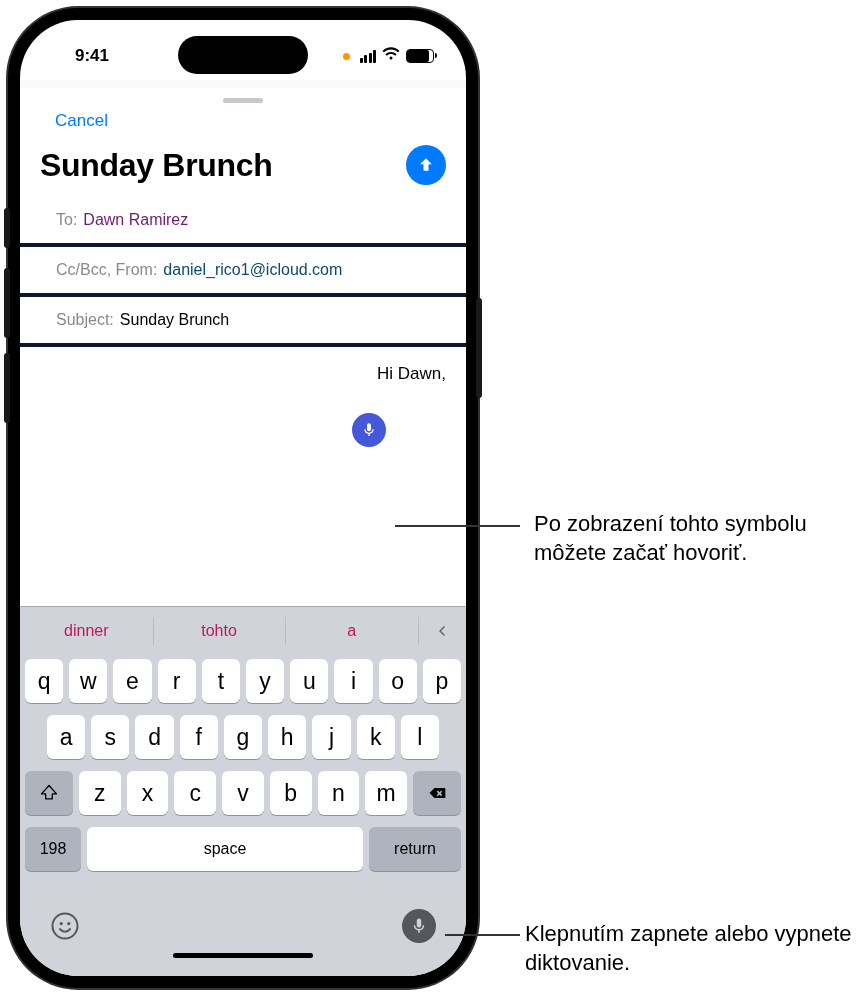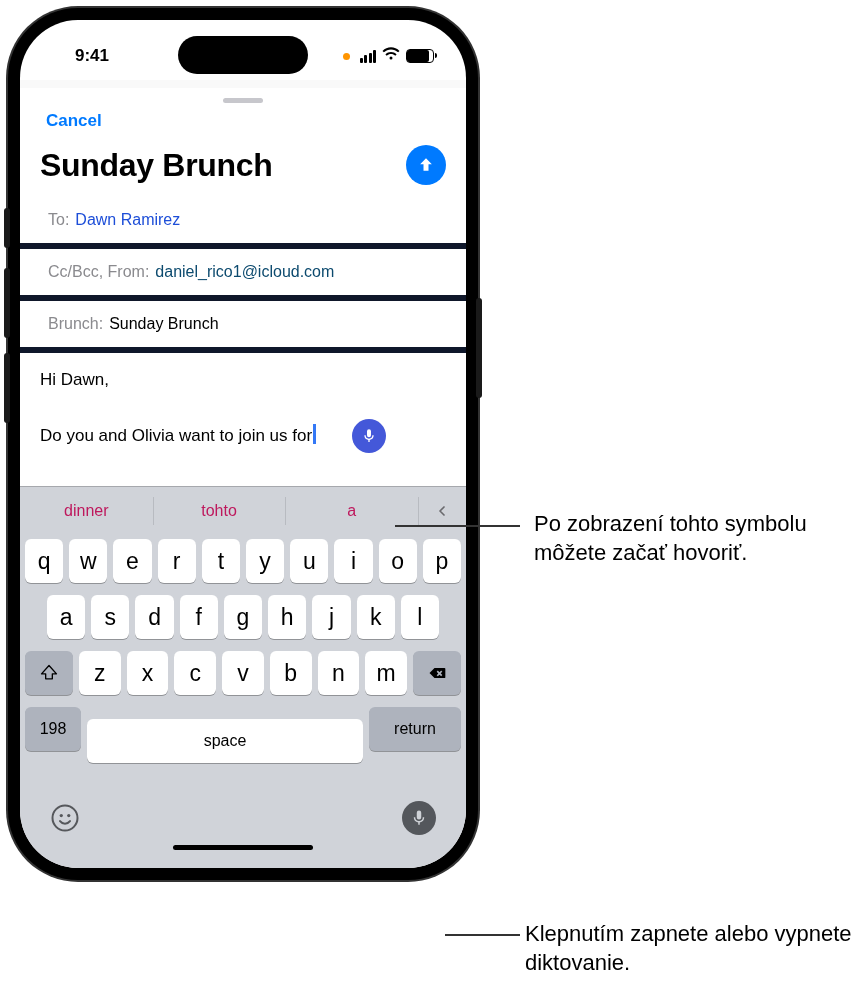--- a/index.html
+++ b/index.html
@@ -8,21 +8,21 @@
     background: #fff;
     width: 857px;
     height: 1008px;
     position: relative;
   }
   .phone-frame {
     position: absolute;
     top: 8px;
     left: 8px;
     width: 470px;
-    height: 872px;
+    height: 980px;
     background: #000;
     border-radius: 70px;
     padding: 12px;
     box-shadow: 0 0 0 2px #333;
   }
   .phone-side-btn {
     position: absolute;
     background: #1a1a1a;
     border-radius: 3px;
   }
@@ -68,36 +68,36 @@
   .signal-bars span:nth-child(1){height:5px}.signal-bars span:nth-child(2){height:8px}.signal-bars span:nth-child(3){height:10px}.signal-bars span:nth-child(4){height:13px}
   .wifi-icon svg { width: 18px; height: 14px; }
   .battery { width: 28px; height: 14px; border: 1.5px solid #000; border-radius: 4px; position: relative; }
   .battery::after { content:''; position:absolute; right:-4px; top:3px; width:2.5px; height:5px; background:#000; border-radius:0 2px 2px 0; }
   .battery .fill { width: 85%; height: 100%; background: #000; border-radius: 2px; }
 
   .sheet-top { background: rgba(245,245,245,0.6); height: 8px; }
   .grabber-area { display:flex; justify-content:center; padding: 10px 0 6px; }
   .grabber { width: 40px; height: 5px; background: #c7c7cc; border-radius: 3px; }
 
-  .nav-row { display:flex; padding: 2px 26px 14px; font-weight: bold; }
+  .nav-row { display:flex; padding: 2px 35px 14px; }
   .cancel { color: #007aff; font-size: 17px; }
 
   .title-row { display:flex; align-items:center; justify-content:space-between; padding: 0 20px 12px; }
   .title { font-size: 32px; font-weight: 700; letter-spacing: -0.3px; }
   .send-btn { width: 40px; height: 40px; background: #007aff; border-radius: 50%; display:flex; align-items:center; justify-content:center; }
   .send-btn svg { width: 20px; height: 20px; fill: #fff; }
 
-  .field { border-bottom: 6px solid #0f172a; padding: 14px 28px; font-size: 16px; display:flex; gap:6px; }
+  .field { border-bottom: 4px solid #0f172a; padding: 14px 36px; font-size: 16px; display:flex; gap:6px; }
   .field .label { color: #8a8a8e; }
-  .field .recipient { color: #1d4ed8; }
+  .field .recipient { color: #701a75; }
   .field .value { color: #0c4a6e; }
   .field .subj-value { color: #000; }
 
   .body-area { flex:1; padding: 16px 20px; font-size: 17px; line-height: 1.35; position: relative; }
-  .body-line { margin-bottom: 32px; }
+  .body-line { margin-bottom: 12px; text-align: right; }
   .body-line2 { display:inline; }
   .cursor { display:inline-block; width:2.5px; height:20px; background:#3478f6; vertical-align:-3px; margin-left:1px; }
   .mic-bubble { position:absolute; width:34px; height:34px; border-radius:50%; background:#4458d9; display:flex; align-items:center; justify-content:center; }
   .mic-bubble svg { width:16px; height:16px; fill:#fff; }
 
   
   .keyboard { background: #d0d3d9; border-top: 0.5px solid rgba(0,0,0,0.2); padding-bottom: 8px; }
   .suggest-row { display:flex; align-items:stretch; height: 48px; }
   .suggest { flex:1; display:flex; align-items:center; justify-content:center; font-size:16px; color:#be185d; position:relative; }
   .suggest + .suggest::before { content:''; position:absolute; left:0; top:10px; bottom:10px; width:1px; background:#b8bbc1; }
@@ -105,21 +105,21 @@
   .collapse svg { width:16px; height:16px; }
   .key-rows { padding: 4px 5px 8px; }
   .key-row { display:flex; gap:6px; margin-bottom:12px; justify-content:center; }
   .key { background:#fff; border-radius:6px; height:44px; flex:1; display:flex; align-items:center; justify-content:center; font-size:23px; color:#000; box-shadow:0 1px 0 rgba(0,0,0,0.3); }
   .key.fn { background:#aeb3bd; font-size:16px; }
   .key.shift, .key.bksp { flex:0 0 48px; }
   .key.shift svg, .key.bksp svg { width:20px; height:20px; }
   .row2 { padding: 0 22px; }
   .bottom-row { display:flex; gap:6px; }
   .key.num { flex:0 0 56px; font-size:16px; }
-  .key.space { flex:1; font-size:16px;margin-top:12px; }
+  .key.space { flex:1; font-size:16px; }
   .key.return { flex:0 0 92px; font-size:16px; }
   .kb-footer { display:flex; justify-content:space-between; align-items:center; padding: 18px 30px 6px; }
   .emoji-btn, .dictate-btn { display:flex; align-items:center; justify-content:center; }
   .emoji-btn svg { width:30px; height:30px; }
   .dictate-btn { width:34px; height:34px; border-radius:50%; background:#54575c; }
   .dictate-btn svg { width:18px; height:18px; fill:#cfd2d7; }
   .home-ind { width:140px; height:5px; background:#000; border-radius:3px; margin:4px auto 10px; }
 
   
   .callout-line { position:absolute; height:2px; background:#333; }
@@ -179,29 +179,26 @@
       <span class="label">To:</span>
       <span class="recipient">Dawn Ramirez</span>
     </div>
 
     <div class="field">
       <span class="label">Cc/Bcc, From:</span>
       <span class="value">daniel_rico1@icloud.com</span>
     </div>
 
     <div class="field">
-      <span class="label">Brunch:</span>
+      <span class="label">Subject:</span>
       <span class="subj-value">Sunday Brunch</span>
     </div>
 
     <div class="body-area">
       <div class="body-line">Hi Dawn,</div>
-      <div>
-        <span class="body-line2">Do you and Olivia want to join us for</span><span class="cursor"></span>
-      </div>
       <div class="mic-bubble" style="top:66px; left:332px;">
         <svg viewBox="0 0 24 24">
             <path d="M12 14a3 3 0 003-3V5a3 3 0 10-6 0v6a3 3 0 003 3zm5-3a5 5 0 01-10 0H5a7 7 0 006 6.9V21h2v-3.1A7 7 0 0019 11h-2z"></path>
           </svg>
       </div>
     </div>
 
     <div class="keyboard">
       <div class="suggest-row">
         <div class="suggest">dinner</div>

